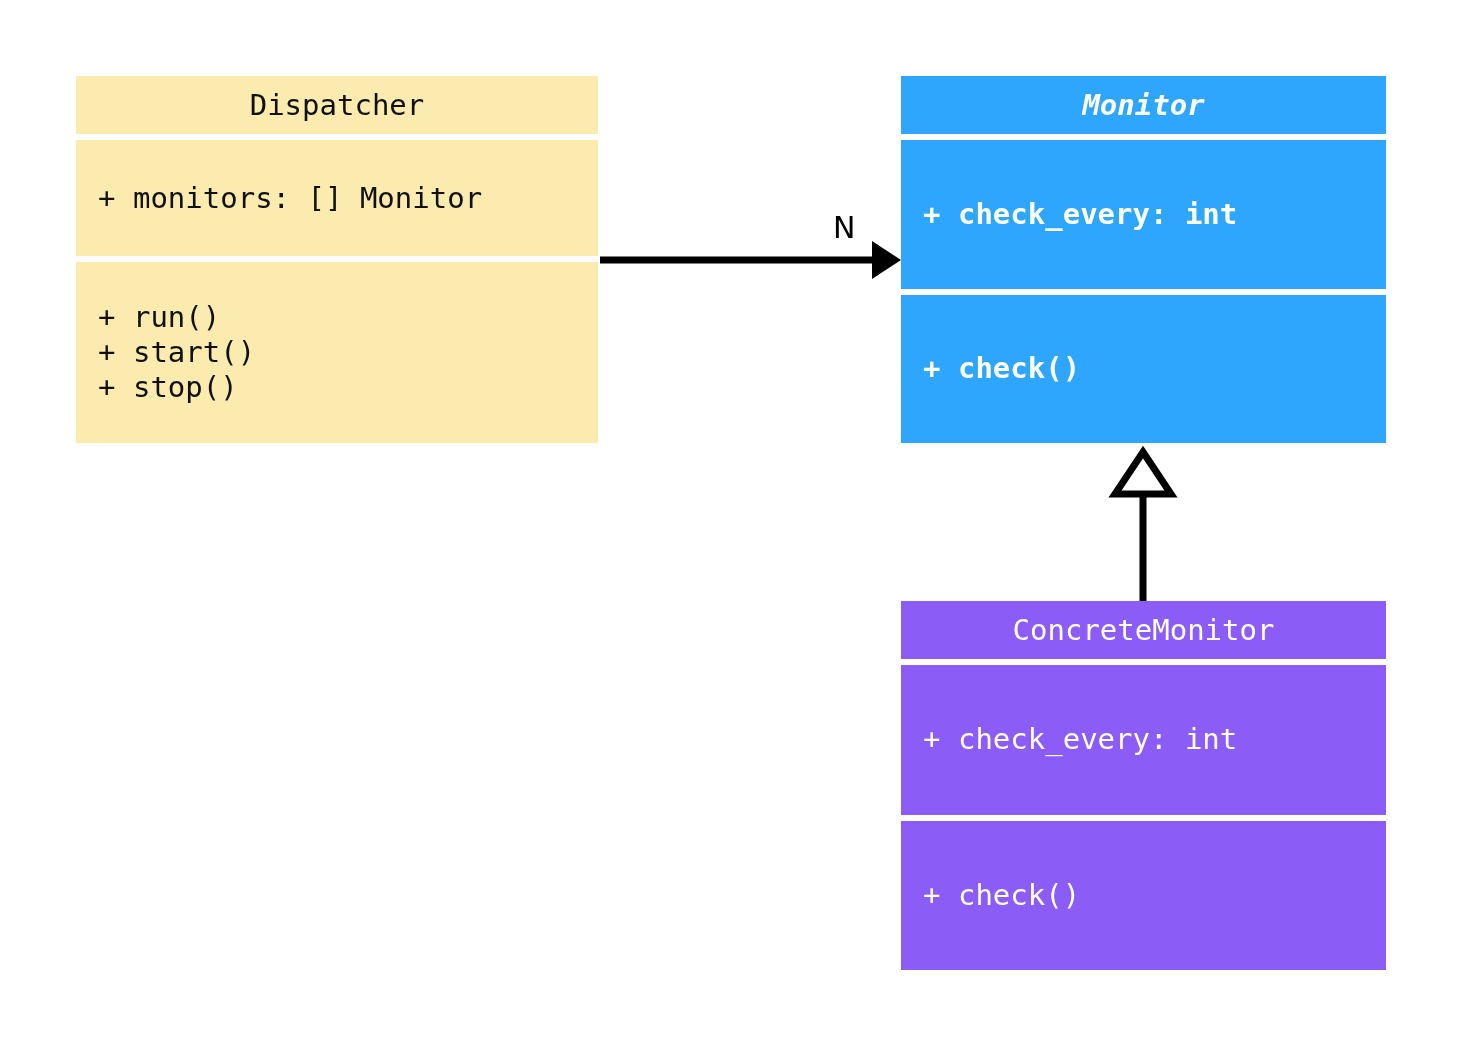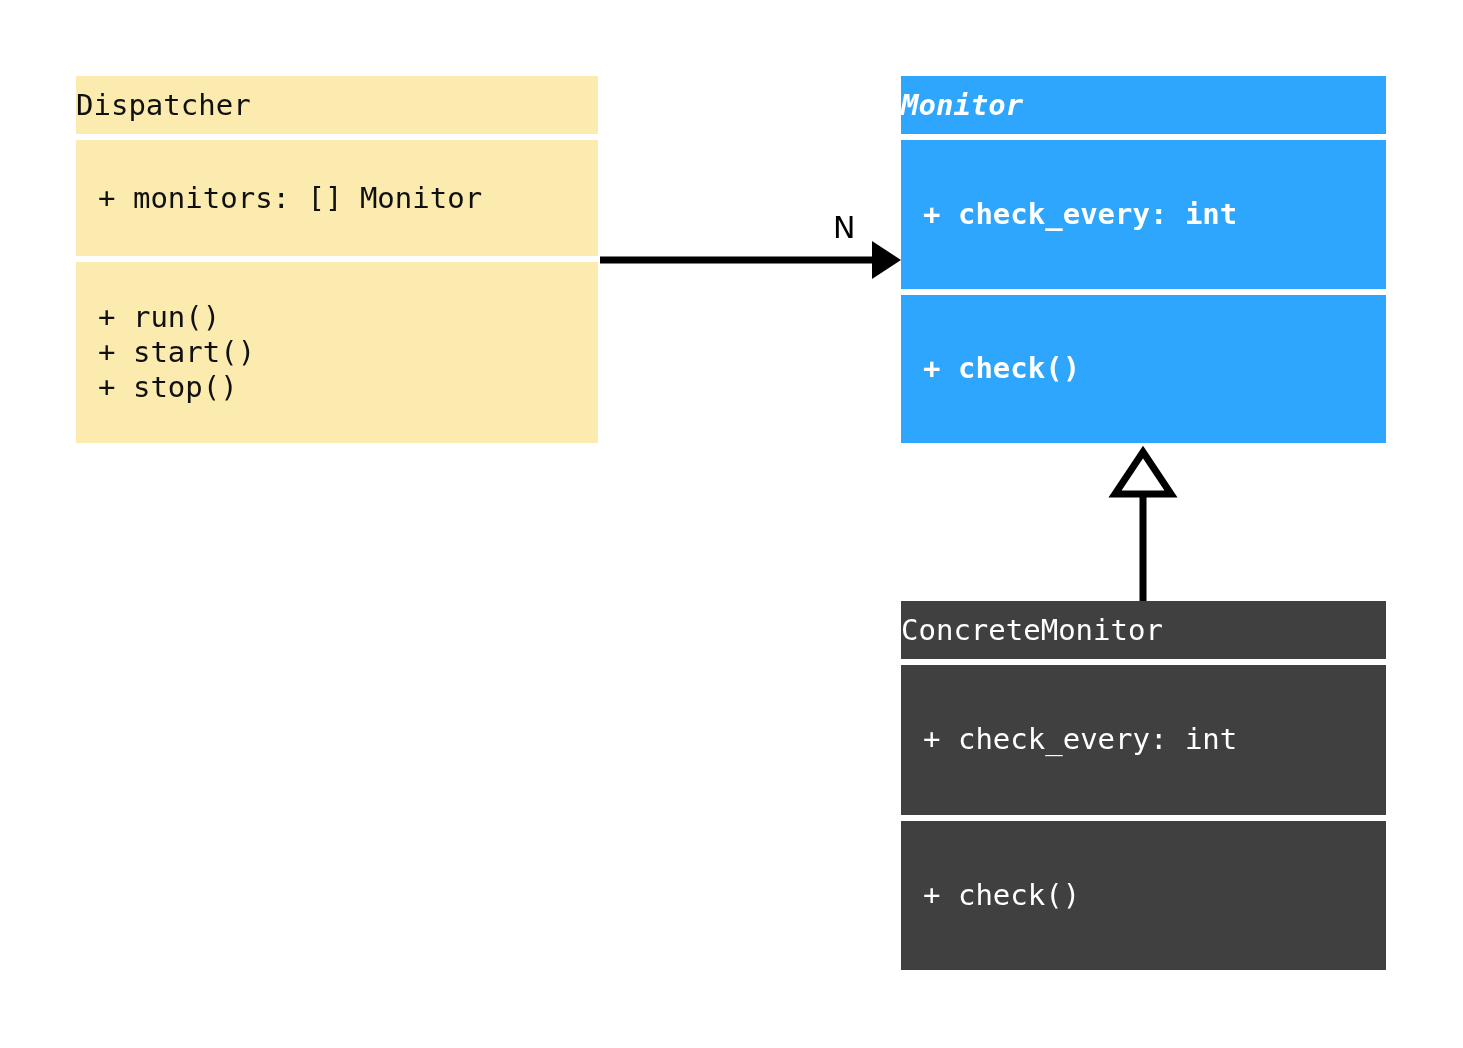--- a/index.html
+++ b/index.html
@@ -38,20 +38,21 @@
     justify-content: center;
     overflow: hidden;
   }
 
   
   .compartment + .compartment {
     margin-top: 6px;
   }
 
   .class-title {
+    text-align: center;
     font-size: 29px;
     line-height: 58px;
     height: 58px;
     white-space: nowrap;
     letter-spacing: 0px;
   }
 
   .member-list {
     padding-left: 22px;
     padding-right: 24px;
@@ -104,21 +105,21 @@
   #monitor-methods-comp { flex: 1 1 auto; }
 
   
   #class-concretemonitor {
     left: 901px;
     top: 601px;
     width: 485px;
     height: 369px;
   }
   #class-concretemonitor .compartment {
-    background: #404040;
+    background: #8b5cf6;
   }
   #class-concretemonitor .class-title,
   #class-concretemonitor .member {
     color: #ffffff;
   }
   #concrete-title-comp { height: 58px; flex: 0 0 58px; }
   #concrete-attrs-comp { flex: 1 1 auto; }
   #concrete-methods-comp { flex: 1 1 auto; }
 
   

